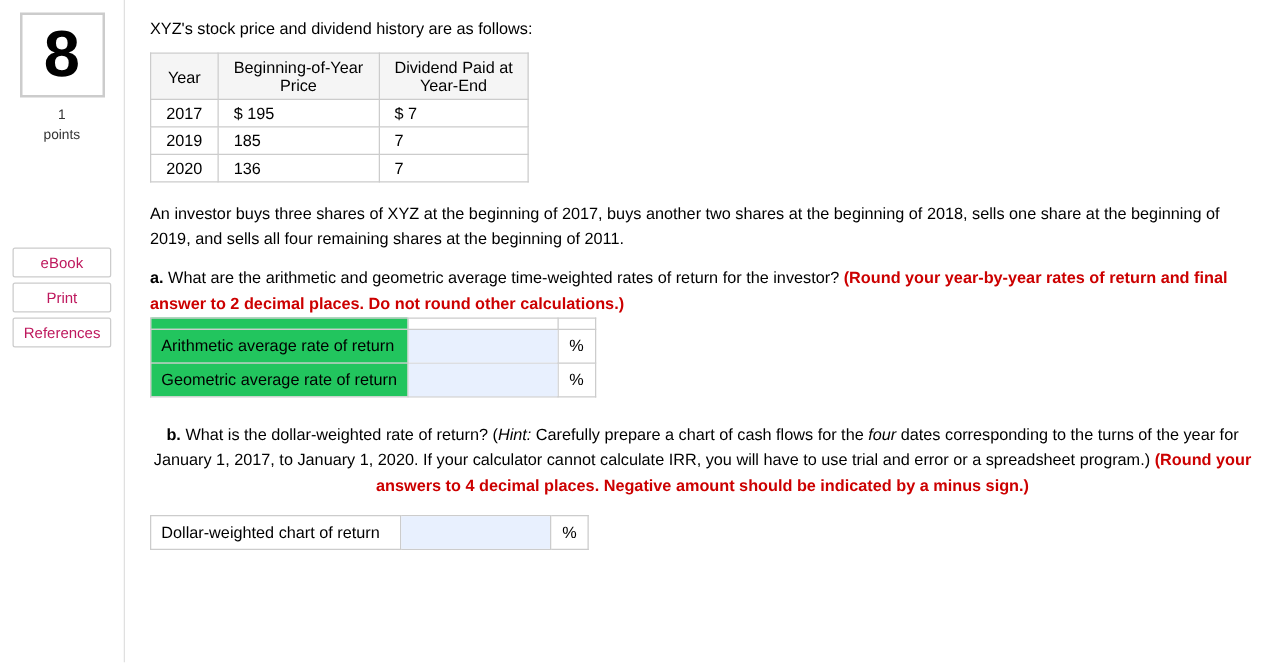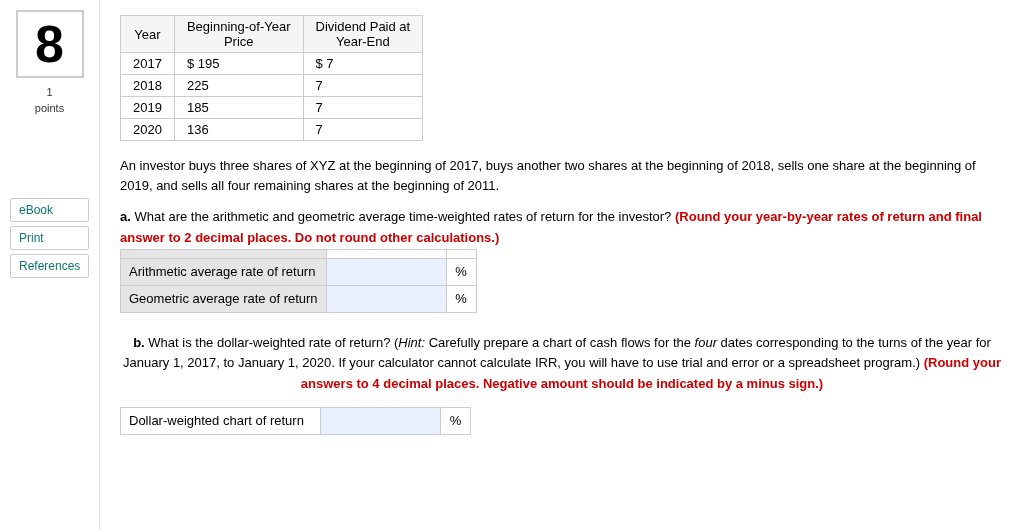--- a/index.html
+++ b/index.html
@@ -58,22 +58,22 @@
       padding: 0 10px;
       margin-top: 80px;
     }
 
     .sidebar-btn {
       background: #fff;
       border: 1px solid #ccc;
       padding: 4px 8px;
       font-size: 12px;
       cursor: pointer;
-      text-align: left;
-      color: #0f766e;
+      text-align: center;
+      color: #be185d;
       border-radius: 2px;
     }
 
     
     .main-content {
       flex: 1;
       padding: 15px 20px;
       overflow-y: auto;
     }
 
@@ -129,21 +129,21 @@
       margin-bottom: 20px;
       font-size: 13px;
     }
 
     .answer-table td {
       border: 1px solid #ccc;
       padding: 4px 8px;
     }
 
     .answer-table td.label-cell {
-      background: #e5e5e5;
+      background: #22c55e;
       min-width: 200px;
     }
 
     .answer-table td.input-cell {
       padding: 0;
       width: 120px;
     }
 
     .answer-table td.unit-cell {
       text-align: center;
@@ -220,45 +220,41 @@
 
     <div class="sidebar-buttons">
       <button class="sidebar-btn">eBook</button>
       <button class="sidebar-btn">Print</button>
       <button class="sidebar-btn">References</button>
     </div>
   </div>
 
   <div class="main-content">
 
+    <p class="intro-text">XYZ's stock price and dividend history are as follows:</p>
 
     <table class="data-table">
       <thead>
         <tr>
           <th><span>Year</span></th>
           <th>
             <span>Beginning-of-Year</span><br>
             <span>Price</span>
           </th>
           <th>
             <span>Dividend Paid at</span><br>
             <span>Year-End</span>
           </th>
         </tr>
       </thead>
       <tbody>
         <tr>
           <td>2017</td>
           <td>$ 195</td>
           <td>$ 7</td>
-        </tr>
-        <tr>
-          <td>2018</td>
-          <td>225</td>
-          <td>7</td>
         </tr>
         <tr>
           <td>2019</td>
           <td>185</td>
           <td>7</td>
         </tr>
         <tr>
           <td>2020</td>
           <td>136</td>
           <td>7</td>

